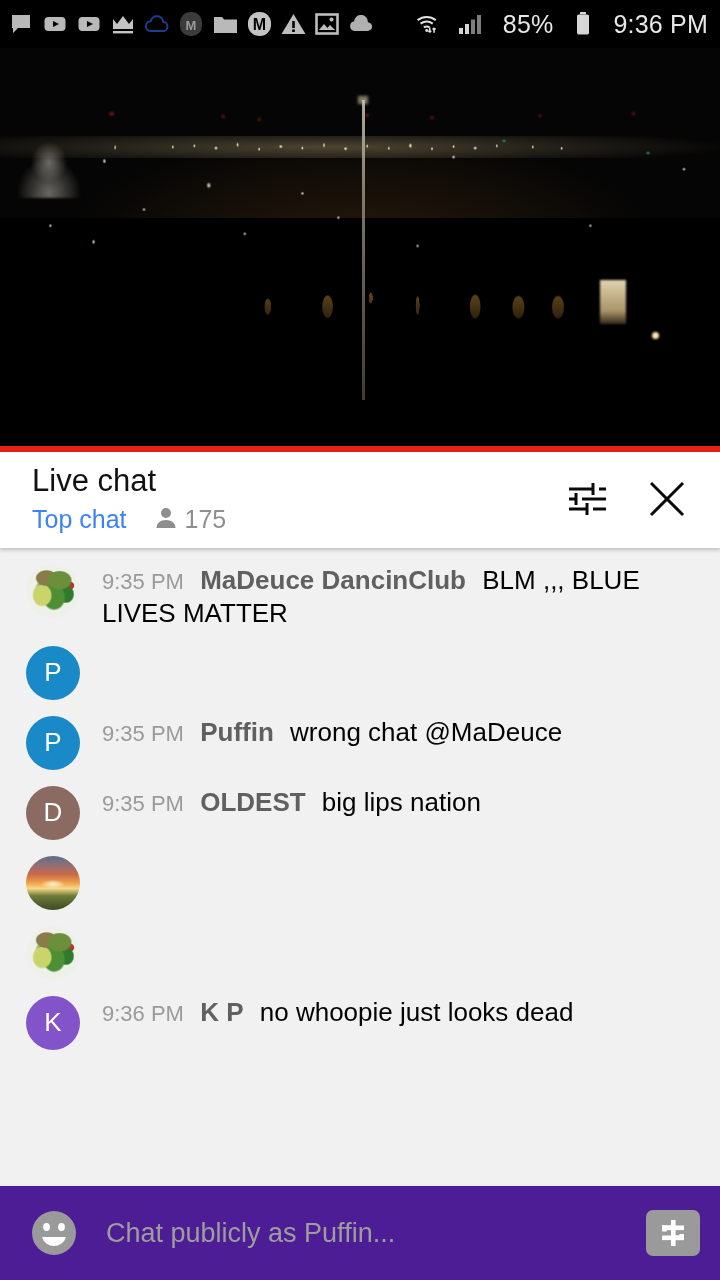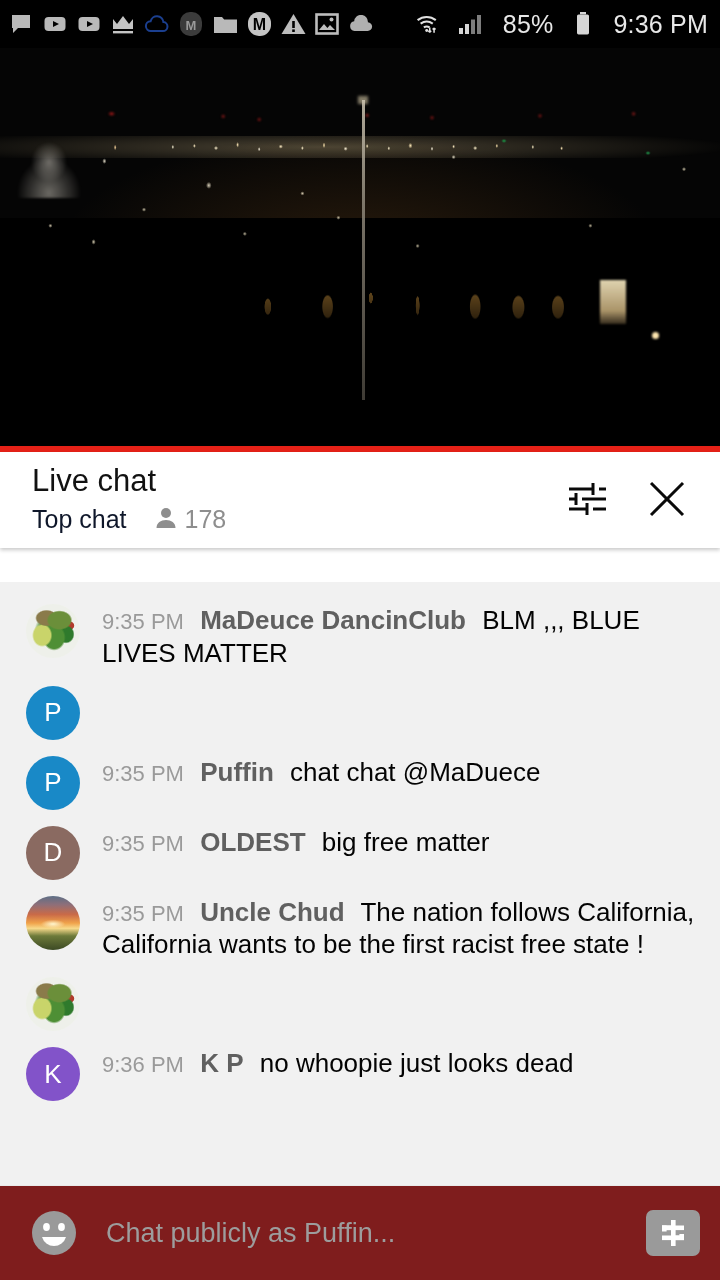--- a/index.html
+++ b/index.html
@@ -134,28 +134,28 @@
 
   
   .chat-header {
     flex:0 0 96px; background:#fff; display:flex; align-items:center;
     padding:0 22px 3px 32px; position:relative; z-index:5;
     box-shadow:0 2px 4px rgba(0,0,0,.22);
   }
   .ch-titles { flex:1; }
   .ch-title { font-size:31px; color:#111; line-height:1.15; }
   .ch-sub { display:flex; align-items:center; margin-top:7px; }
-  .ch-subtext { font-size:25px; color:#0f172a; }
+  .ch-subtext { font-size:25px; color:#3b82f6; }
   .viewers { display:flex; align-items:center; margin-left:28px; gap:8px; }
   .viewers-count { font-size:25px; color:#8e8e8e; }
   .ch-actions { display:flex; align-items:center; gap:34px; padding-right:8px; }
   .icon-btn { width:46px; height:46px; display:flex; align-items:center; justify-content:center; }
 
   
-  .chat-body { flex:1 1 auto; background:#f1f1f1; overflow:hidden; position:relative; padding-top:14px;margin-top:34px; }
+  .chat-body { flex:1 1 auto; background:#f1f1f1; overflow:hidden; position:relative; padding-top:8px; }
   .msg { display:flex; padding:8px 18px 8px 26px; align-items:flex-start; }
   .avatar {
     width:54px; height:54px; border-radius:50%; flex:0 0 54px; margin-right:22px;
     display:flex; align-items:center; justify-content:center;
     color:#fff; font-size:26px; overflow:hidden; position:relative;
   }
   .avatar.img-dragon { background:#f3f4ef; }
   .avatar.img-dragon::before {
     content:""; position:absolute; inset:0;
     background:
@@ -180,21 +180,21 @@
   .line {
     font-size:26px; line-height:1.26; color:#0a0a0a; word-wrap:break-word;
   }
   .time { color:#9a9a9a; font-size:22px; }
   .author { color:#606060; font-weight:bold; }
   .text { color:#030303; }
   .sp { display:inline-block; width:9px; }
 
   
   .chat-input {
-    flex:0 0 95px; background:#7f1d1d; display:flex; align-items:center;
+    flex:0 0 95px; background:#4c1d95; display:flex; align-items:center;
     padding:0 20px 0 26px; border-top:1px solid #eaeaea;
   }
   .emoji-btn { width:56px; height:56px; flex:0 0 56px; display:flex; align-items:center; justify-content:center; }
   .placeholder { flex:1; font-size:27px; color:#9d9d9d; padding-left:24px; }
   .superchat-btn {
     width:54px; height:46px; border-radius:7px; background:#9a9a9a;
     display:flex; align-items:center; justify-content:center; flex:0 0 54px;
   }
 </style>
 </head>
@@ -318,21 +318,21 @@
       <div class="ch-title">Live chat</div>
       <div class="ch-sub">
         <span class="ch-subtext">Top chat</span>
         <span class="viewers">
           <span>
             <svg width="22" height="24" viewBox="0 0 22 24">
                 <circle cx="11" cy="7" r="5" fill="#8e8e8e"></circle>
                 <path d="M1.5 22c0-5.2 4.3-8 9.5-8s9.5 2.8 9.5 8z" fill="#8e8e8e"></path>
               </svg>
           </span>
-          <span class="viewers-count">178</span>
+          <span class="viewers-count">175</span>
         </span>
       </div>
     </div>
     <div class="ch-actions">
       <span class="icon-btn">
         <svg width="42" height="40" viewBox="0 0 42 40">
           <line x1="3" y1="10" x2="27" y2="10" stroke="#0a0a0a" stroke-width="3"></line>
           <line x1="33" y1="10" x2="40" y2="10" stroke="#0a0a0a" stroke-width="3"></line>
           <line x1="27" y1="4" x2="27" y2="16" stroke="#0a0a0a" stroke-width="3"></line>
           <line x1="3" y1="20" x2="10" y2="20" stroke="#0a0a0a" stroke-width="3"></line>
@@ -371,47 +371,40 @@
         </div>
     </div>
     <div class="msg">
       <div class="avatar" style="background: rgb(25, 137, 199);">
           <span>P</span>
         </div>
       <div class="bubble">
         <div class="line">
           <span class="time">9:35 PM</span><span class="sp"></span>
           <span class="author">Puffin</span><span class="sp"></span>
-          <span class="text">chat chat @MaDuece</span>
+          <span class="text">wrong chat @MaDeuce</span>
         </div>
       </div>
     </div>
     <div class="msg">
       <div class="avatar" style="background: rgb(138, 106, 97);">
           <span>D</span>
         </div>
       <div class="bubble">
         <div class="line">
           <span class="time">9:35 PM</span><span class="sp"></span>
           <span class="author">OLDEST</span><span class="sp"></span>
-          <span class="text">big free matter</span>
+          <span class="text">big lips nation</span>
         </div>
       </div>
     </div>
     <div class="msg">
       <div class="avatar img-sunset">
           <span></span>
         </div>
-      <div class="bubble">
-        <div class="line">
-          <span class="time">9:35 PM</span><span class="sp"></span>
-          <span class="author">Uncle Chud</span><span class="sp"></span>
-          <span class="text">The nation follows California, California wants to be the first racist free state !</span>
-        </div>
-      </div>
     </div>
     <div class="msg">
       <div class="avatar img-dragon">
           <span></span>
         </div>
     </div>
     <div class="msg">
       <div class="avatar" style="background: rgb(130, 83, 201);">
           <span>K</span>
         </div>

